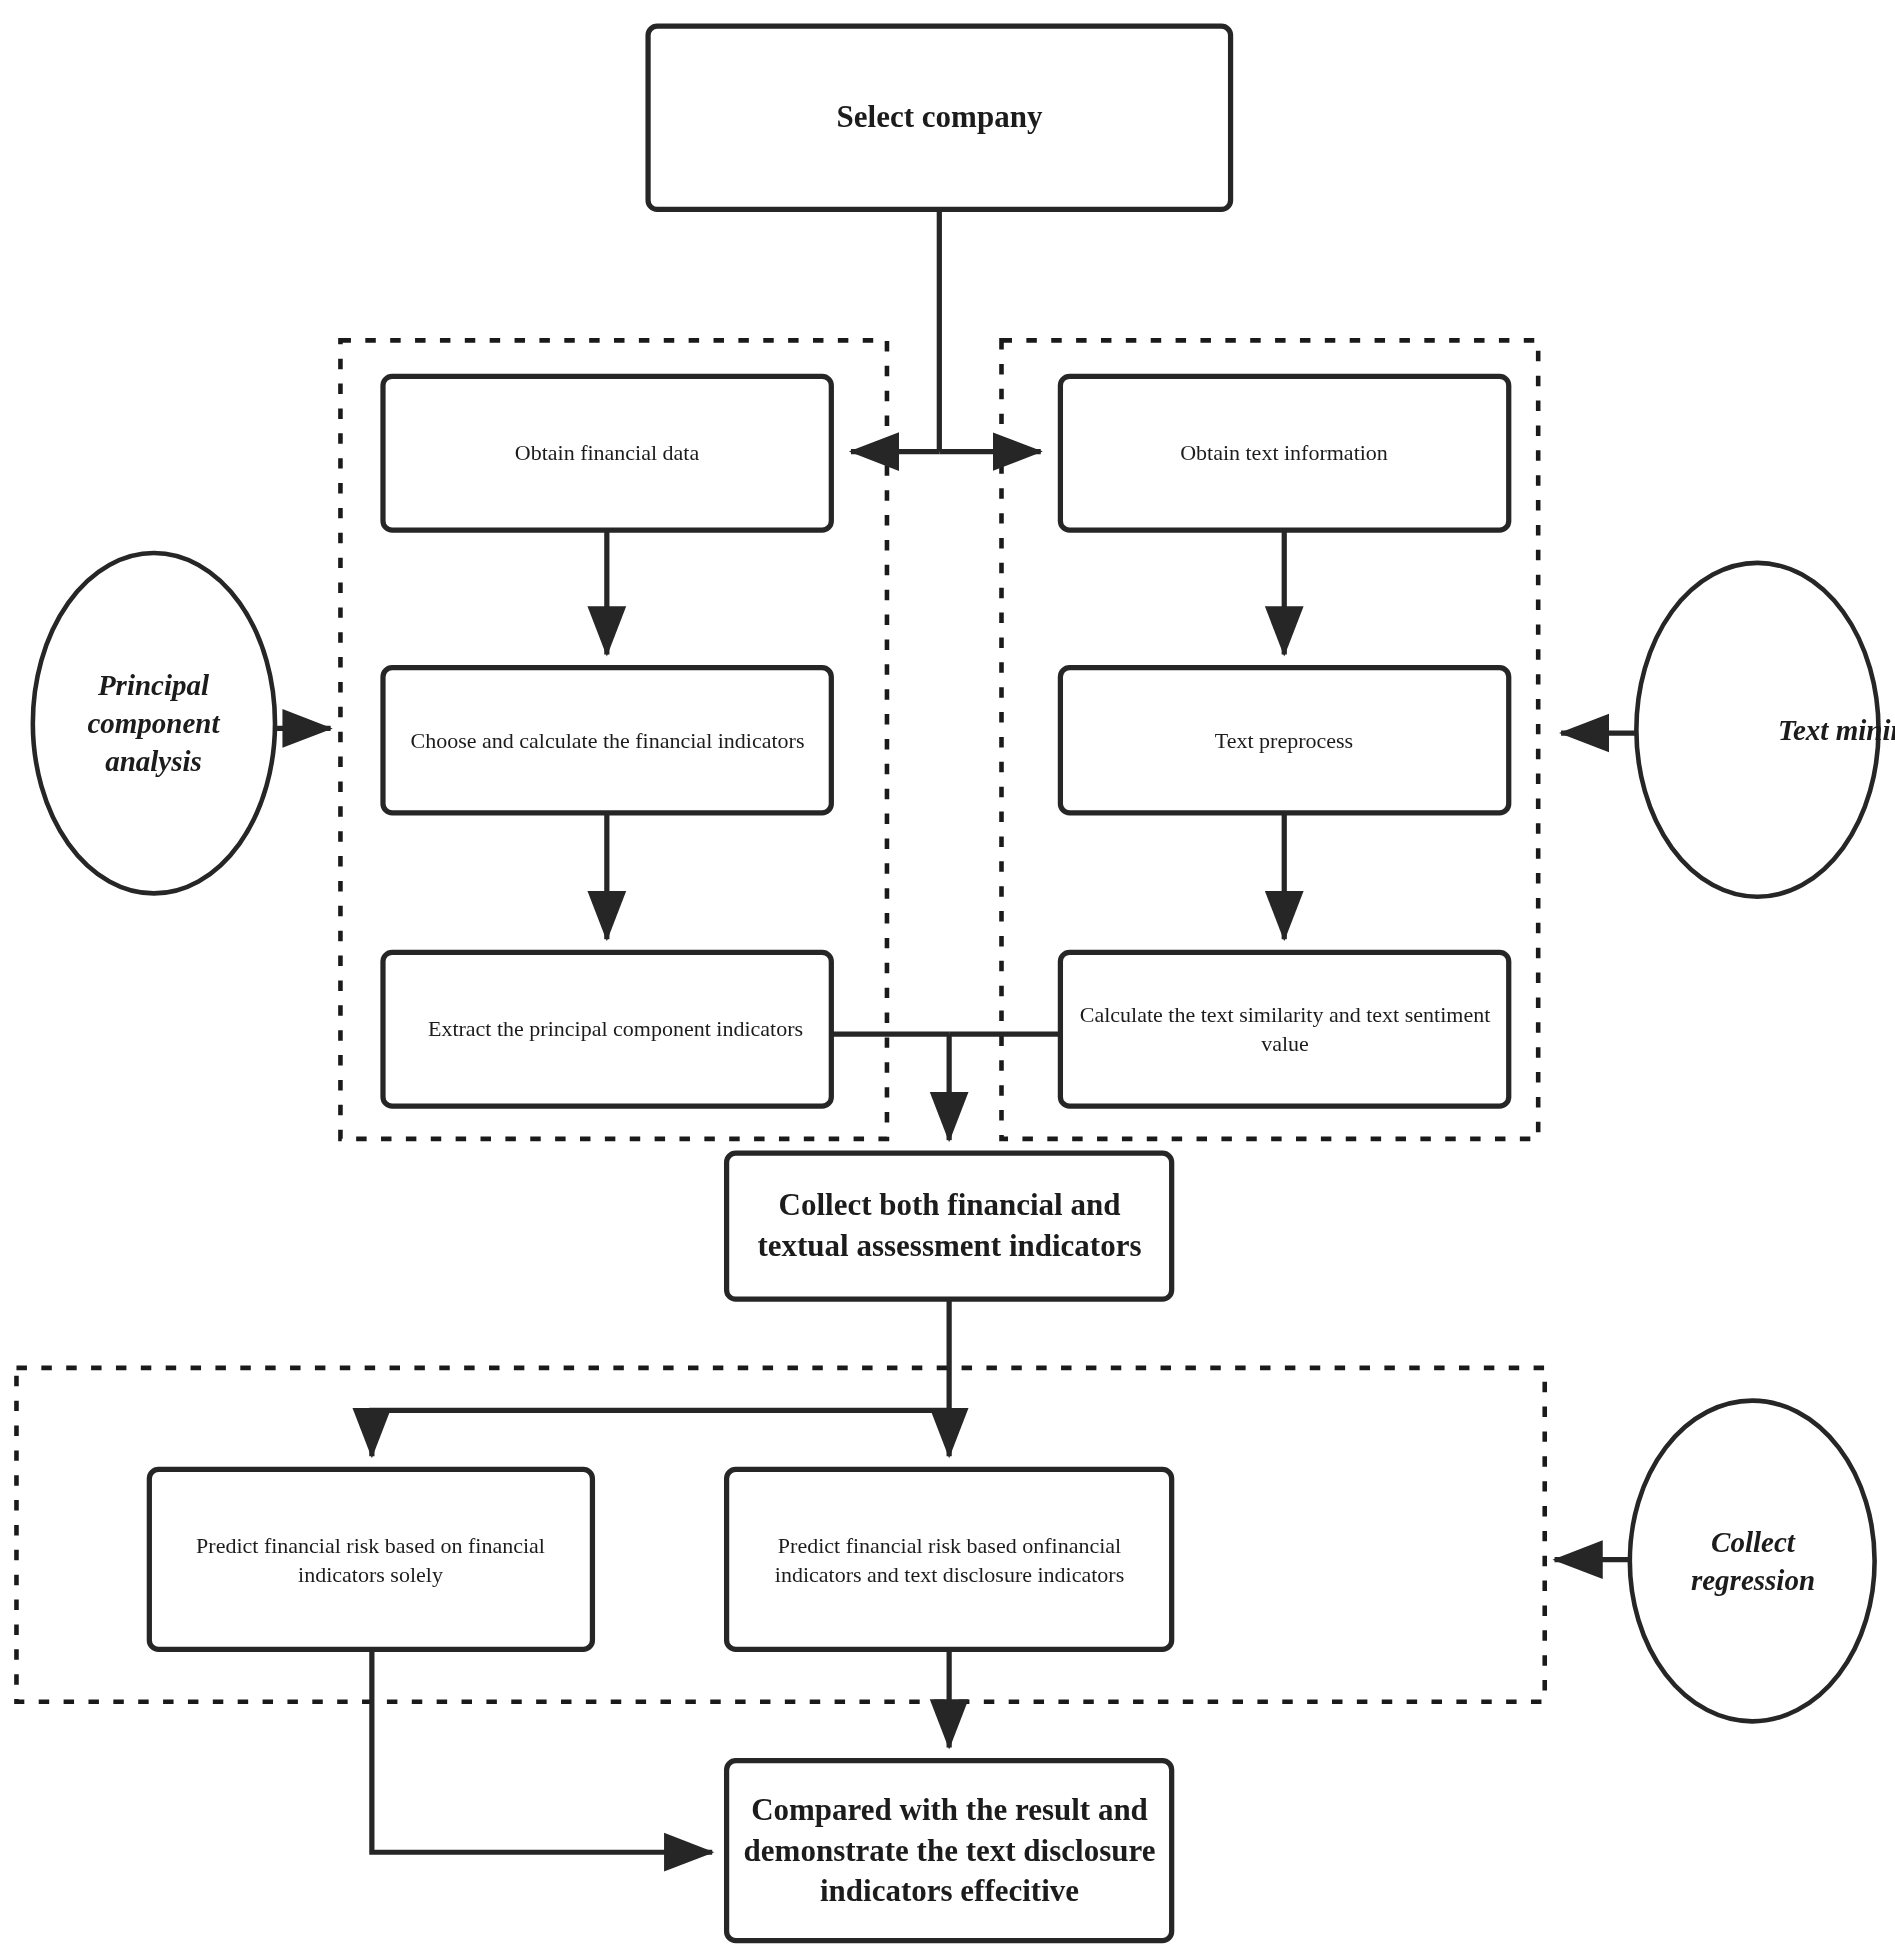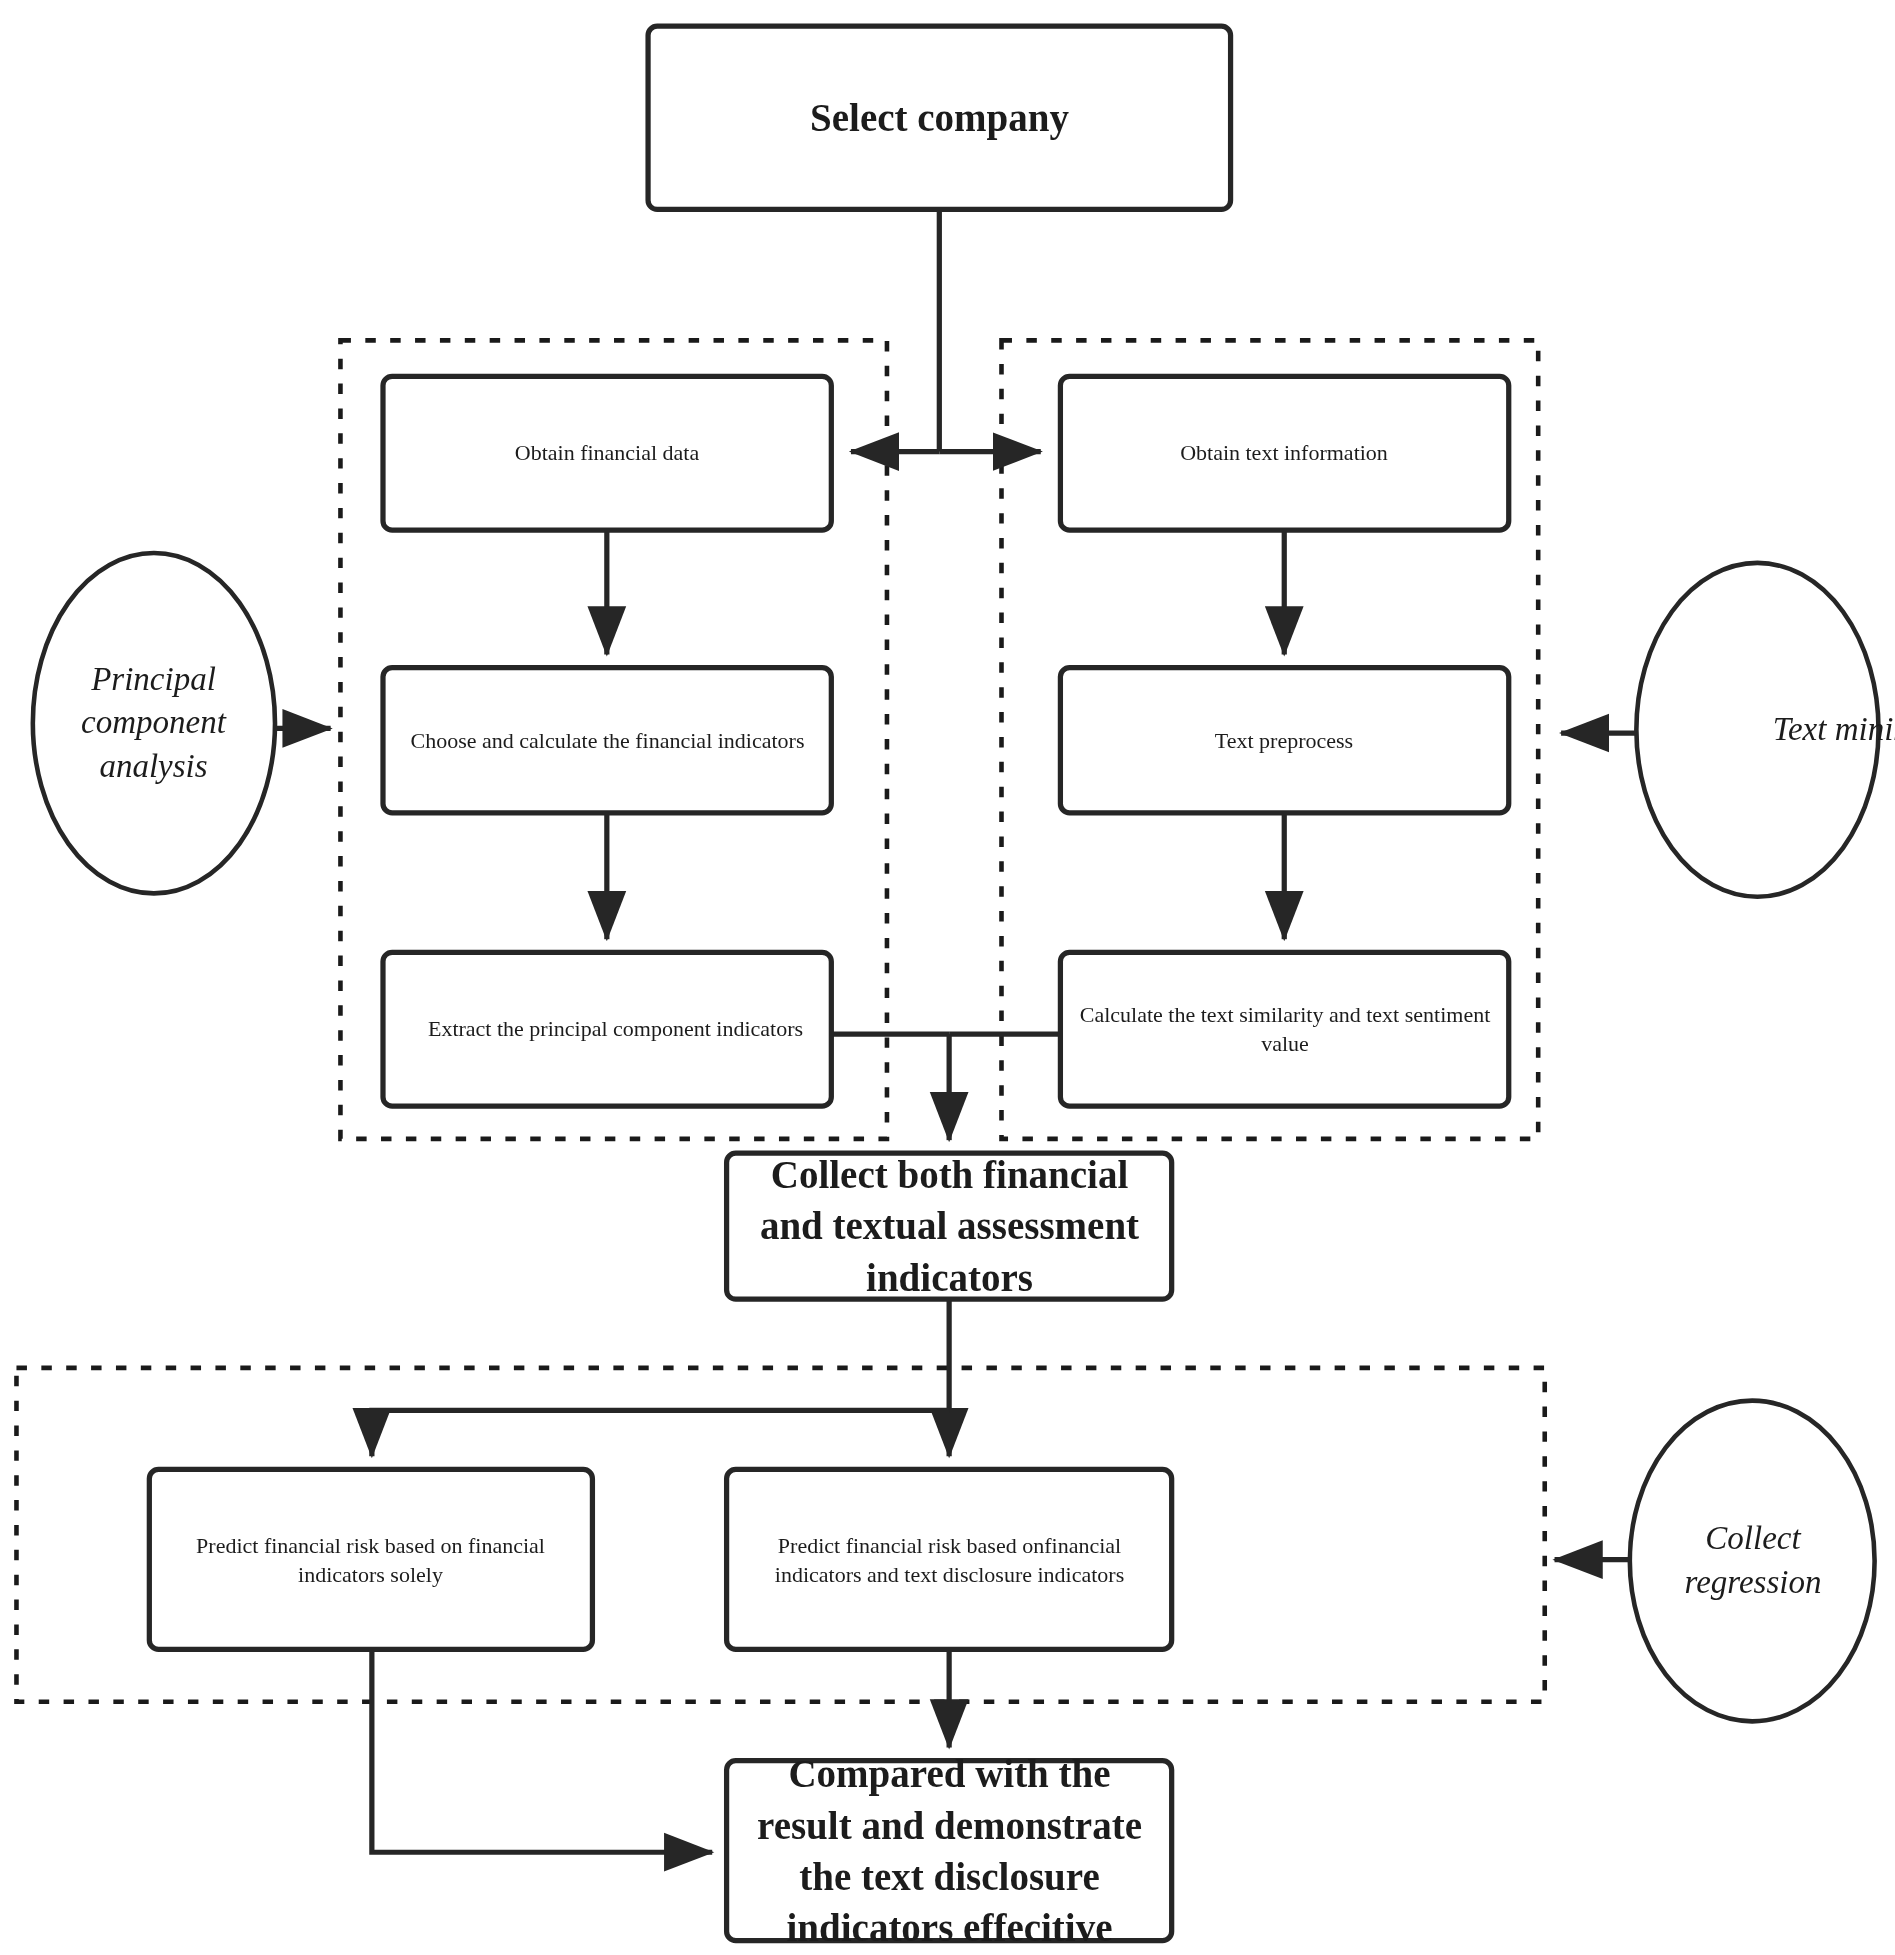--- a/index.html
+++ b/index.html
@@ -30,22 +30,22 @@
     align-items: center;
     justify-content: center;
     text-align: center;
     color: #1c1c1c;
     line-height: 1.32;
     pointer-events: none;
     padding: 0 9.2px;
     box-sizing: border-box;
   }
   .t-regular { font-size: 22px; font-weight: 400; }
-  .t-bold    { font-size: 39px; font-weight: 700; }
-  .t-italic  { font-size: 33px; font-style: italic; font-weight: 400; }
+  .t-bold    { font-size: 31px; font-weight: 700; }
+  .t-italic  { font-size: 29px; font-style: italic; font-weight: 700; }
 </style>
 </head>
 <body>
 
 <div id="canvas">
 
   <svg class="layer" viewBox="0 0 2895 2987">
     <defs>
       <marker id="arrowEnd" markerWidth="10" markerHeight="10" refX="9.2" refY="4" orient="auto" markerUnits="strokeWidth">
         <path d="M0,0.3 L9.6,4 L0,7.7 Z" fill="#262626"></path>

